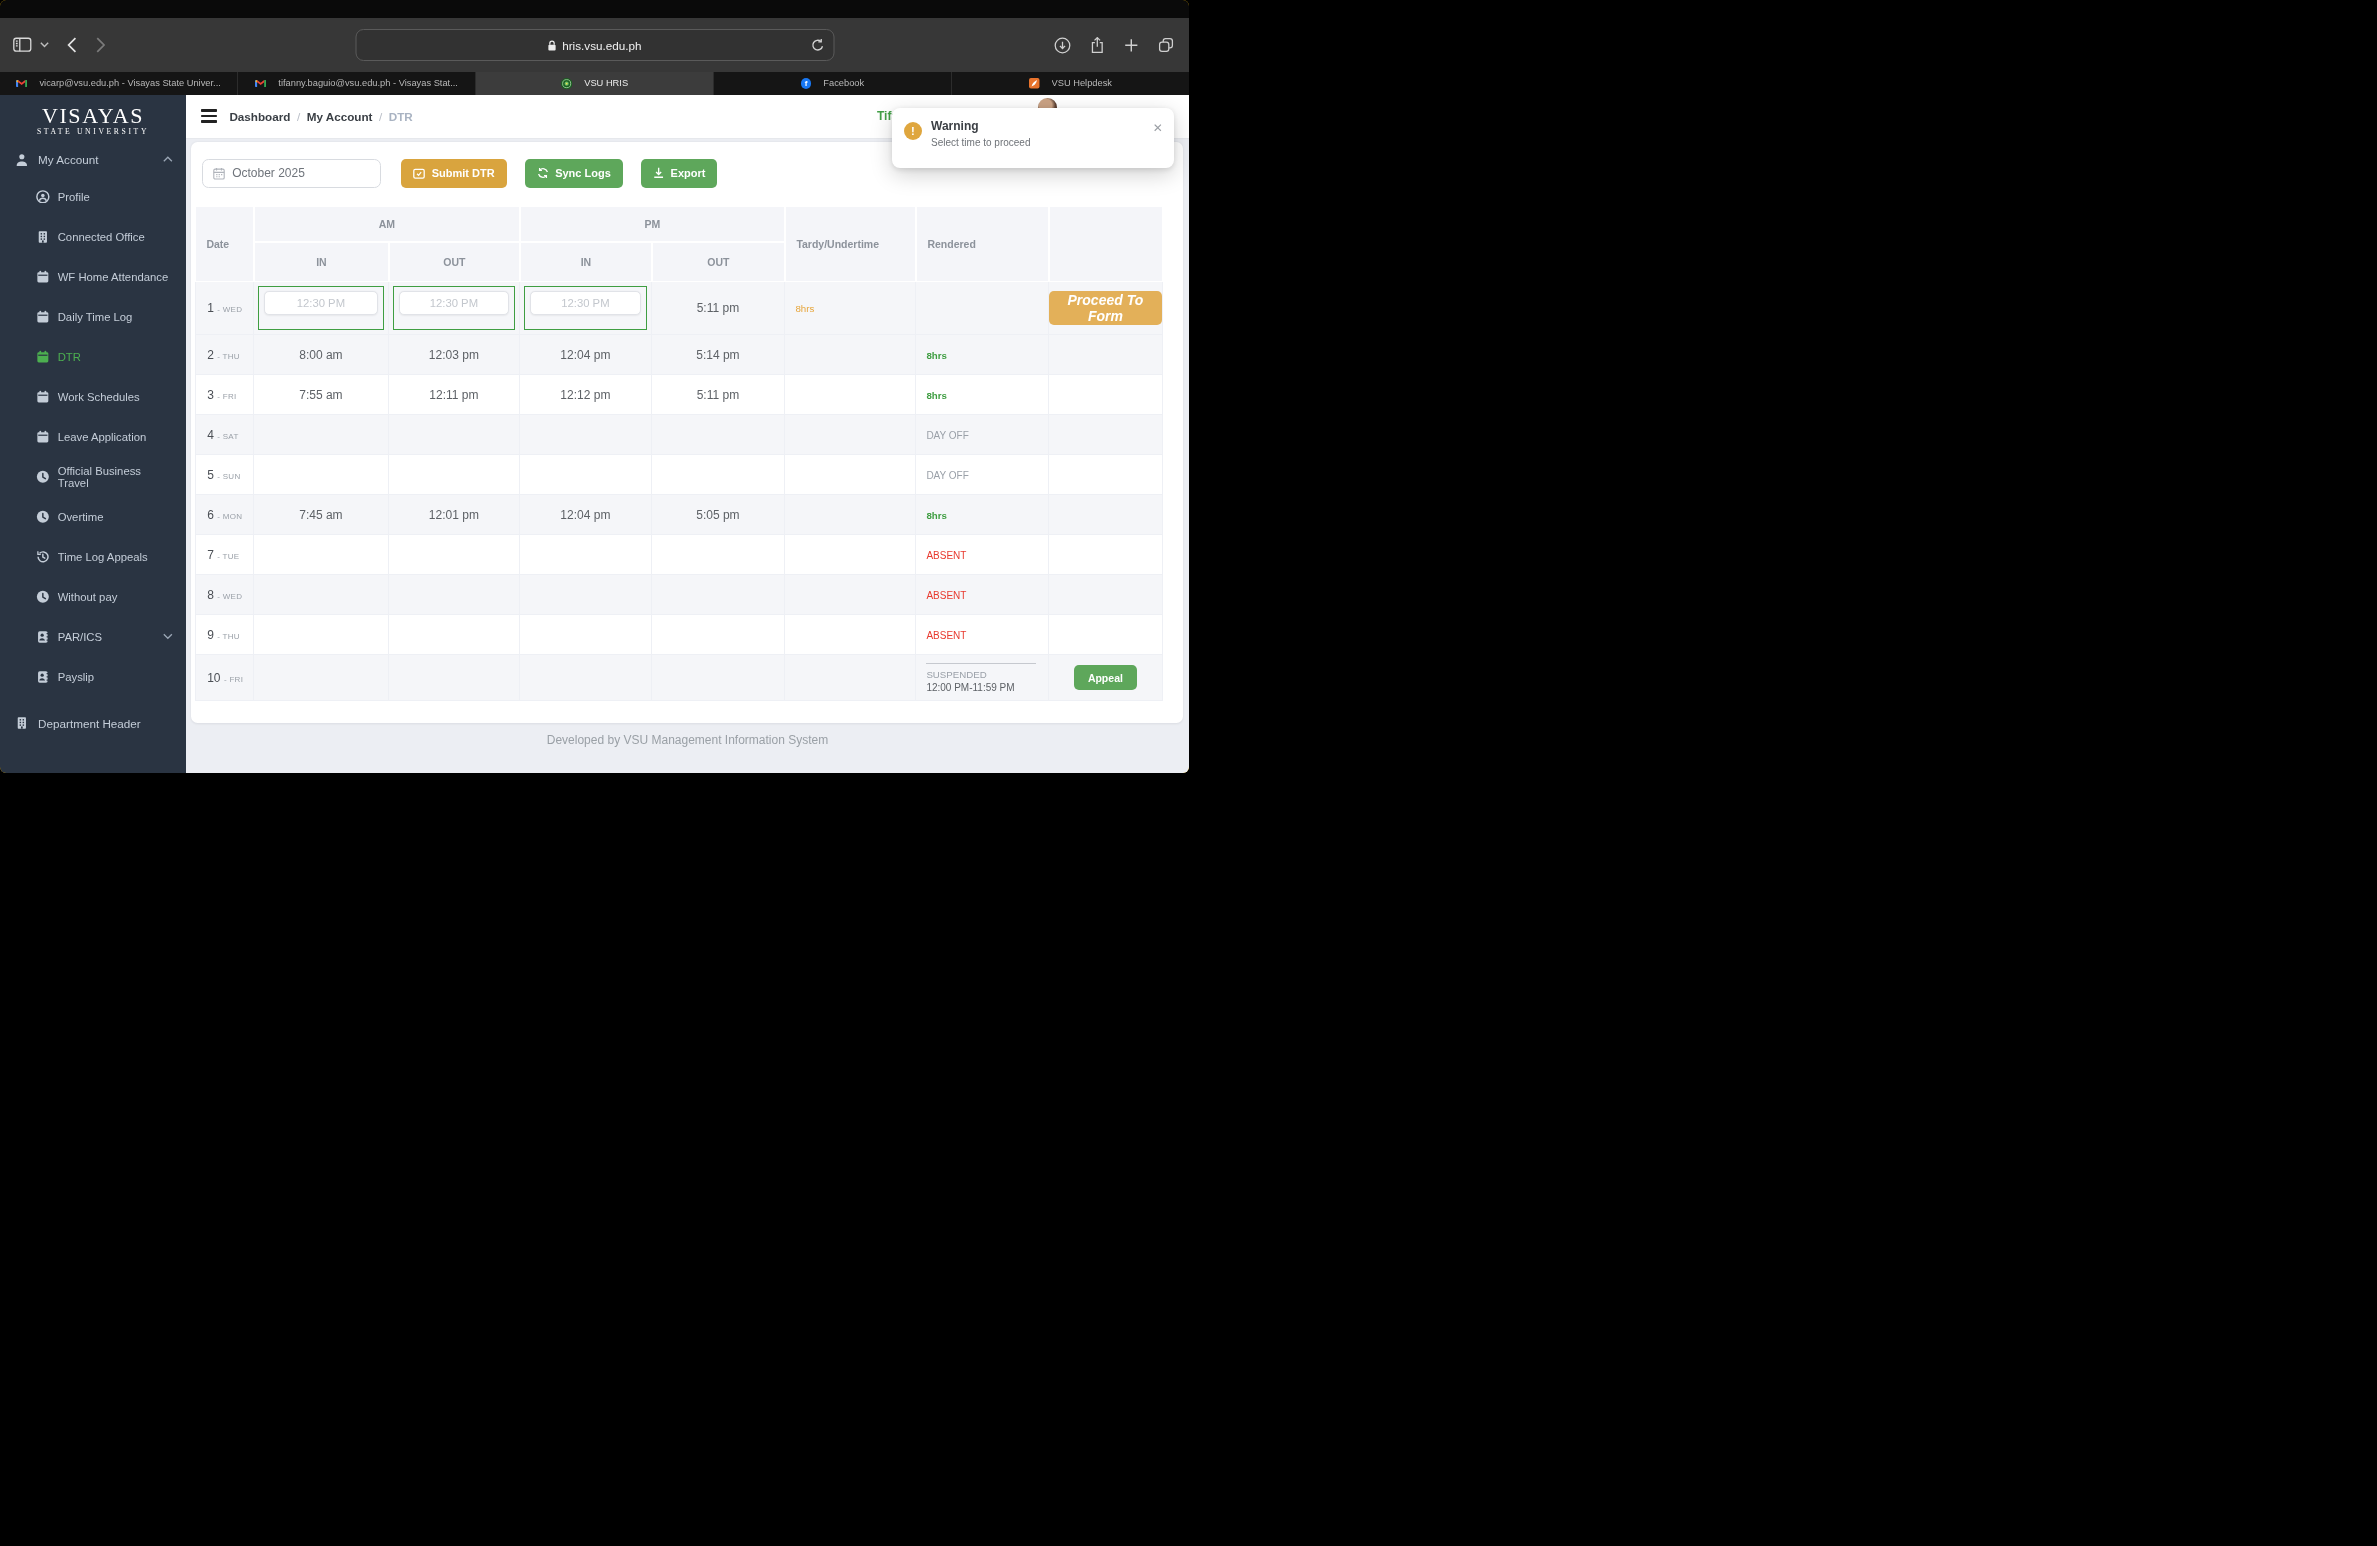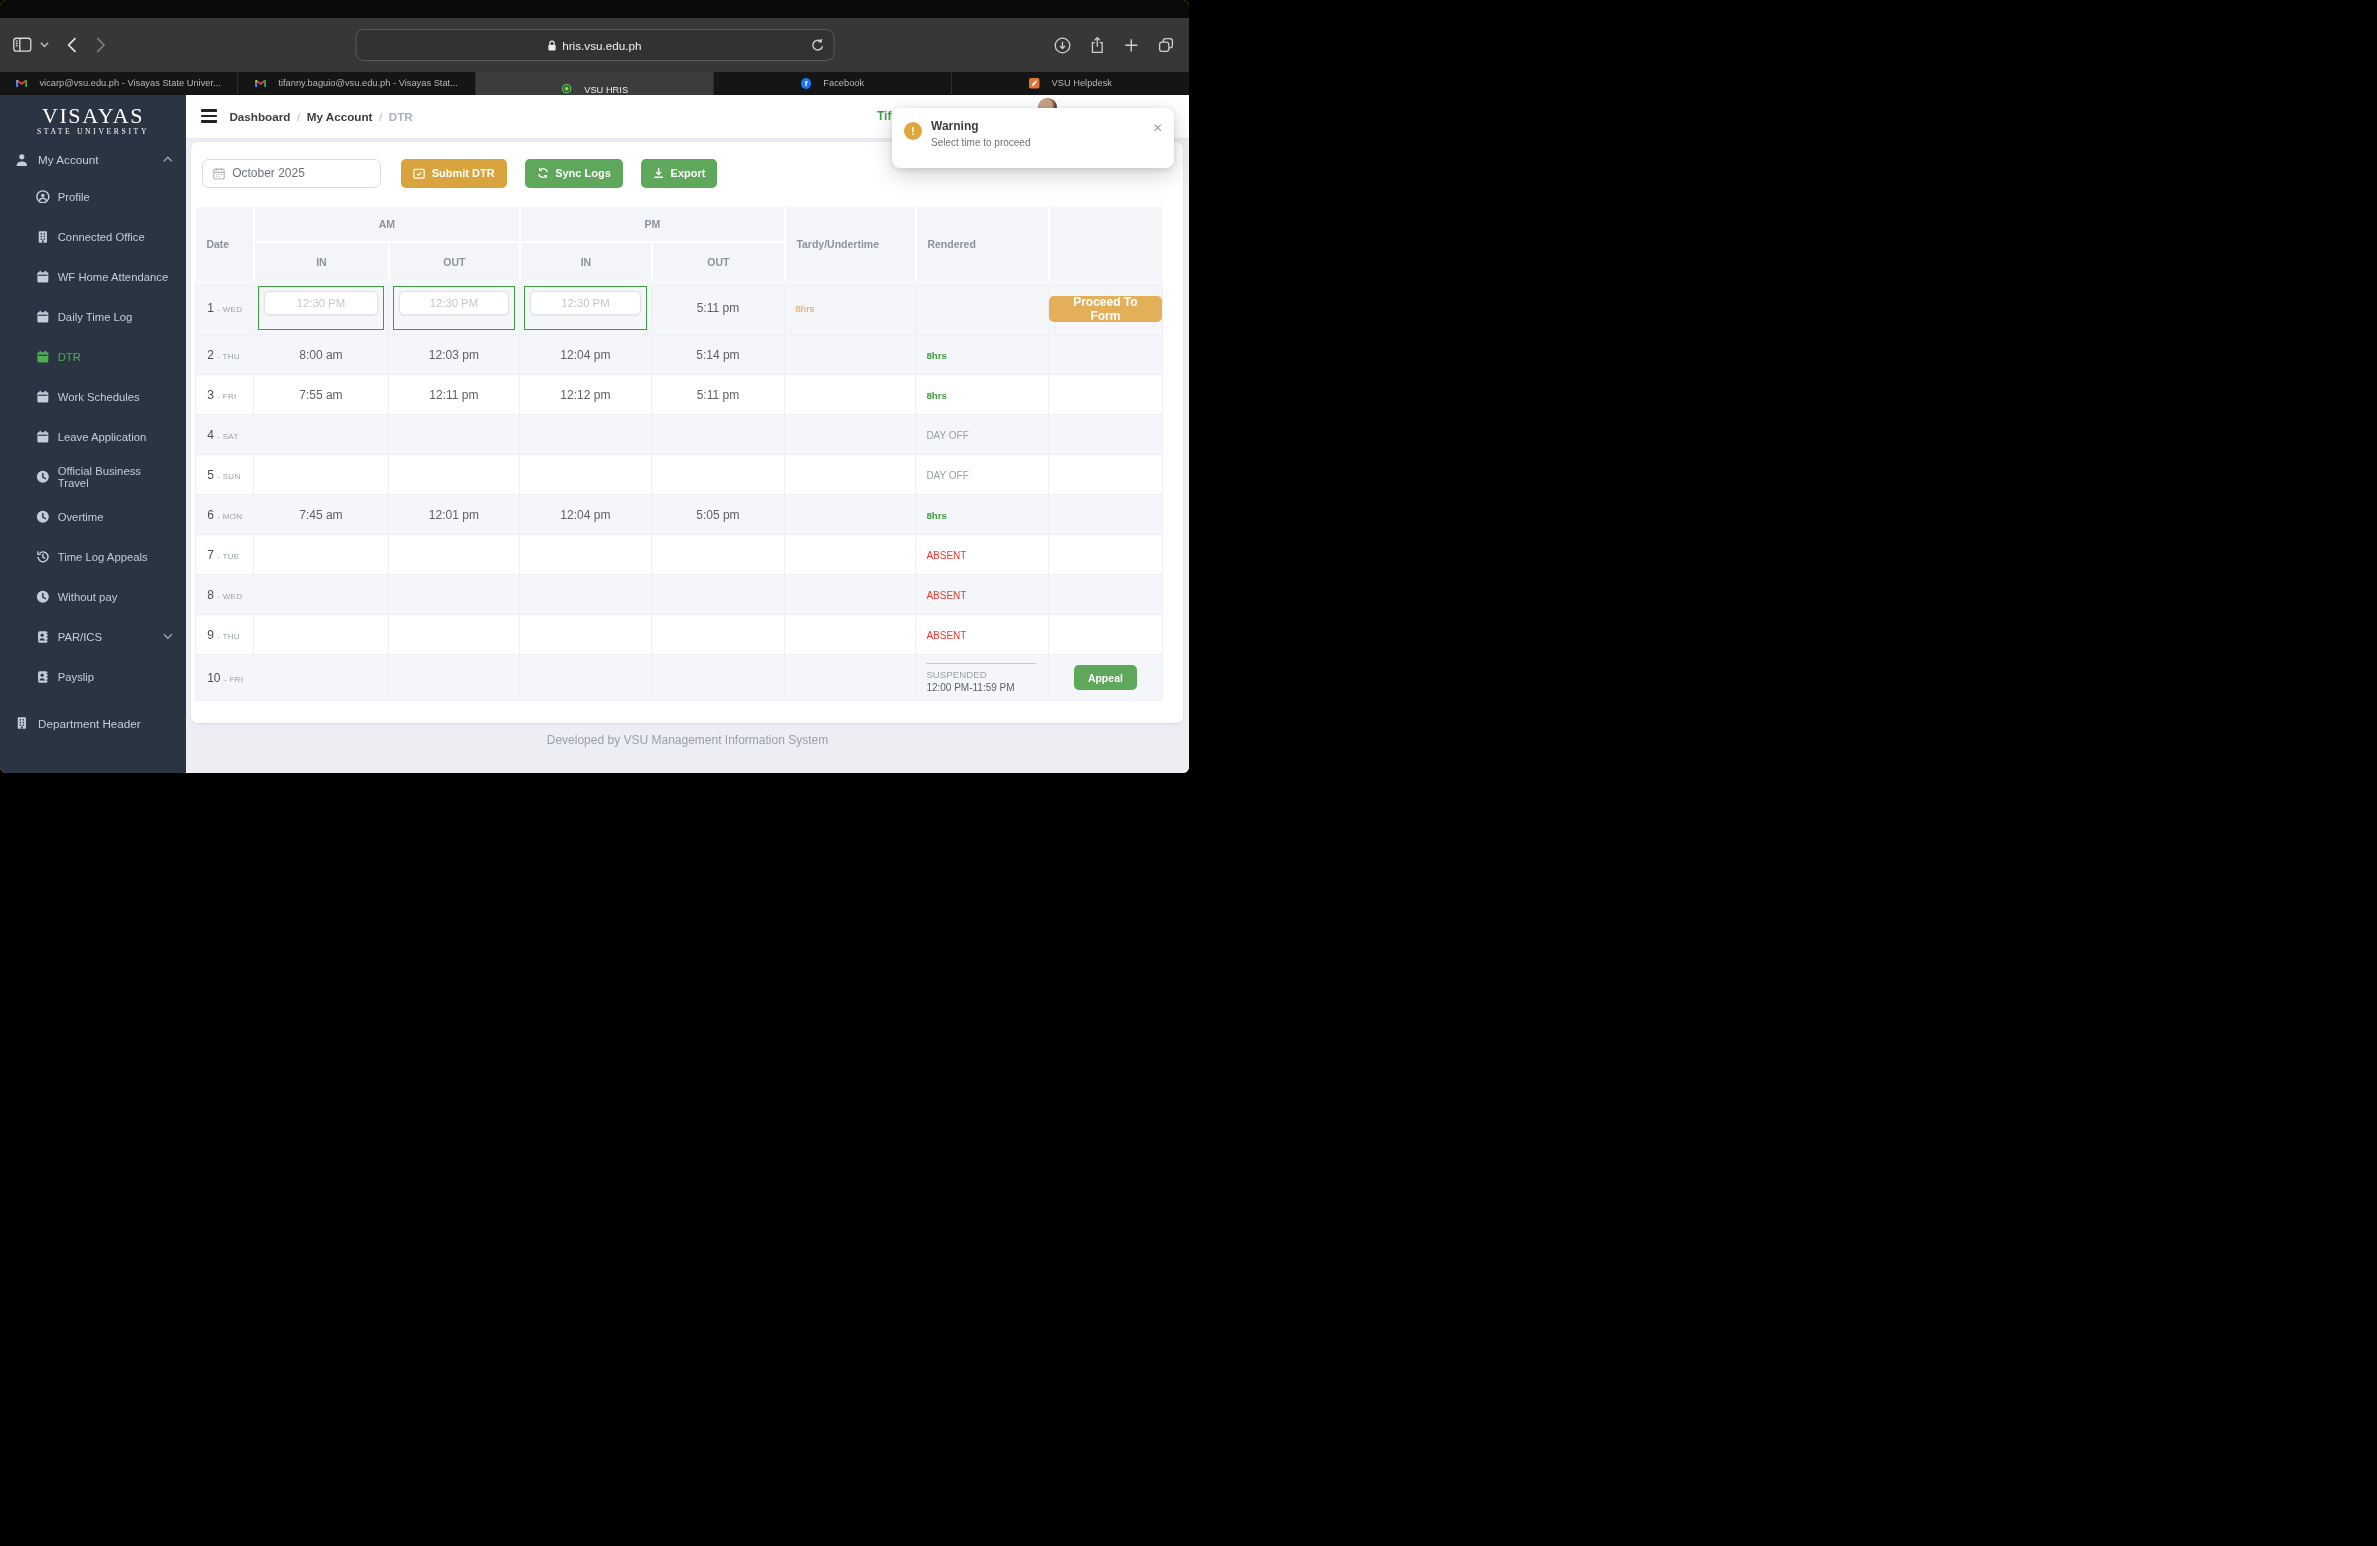--- a/index.html
+++ b/index.html
@@ -16,21 +16,21 @@
   .fwd { color:#7b7b7b; }
   .back { margin-left:11.3px; }
   .urlbar { position:absolute; left:50%; transform:translateX(-50%); top:11.3px; width:479px; height:32px;
             background:#323232; border:0.8px solid #5a5a5a; border-radius:8px; display:flex; align-items:center; justify-content:center; gap:5.7px; }
   .urlbar .url { color:#f1f1f1; font-size:11.7px; }
   .urlbar .reload { position:absolute; right:9px; top:7.3px; color:#d2d2d2; }
   .tabbar { height:22.6px; background:#151515; display:flex; }
   .tab { flex:1; display:flex; align-items:center; justify-content:center; gap:12px; font-size:9.3px; color:#b9b9b9;
          border-left:0.8px solid #2c2c2c; cursor:default; white-space:nowrap; overflow:hidden; }
   .tab:first-child { border-left:none; }
-  .tab.active { background:#3c3c3c; color:#ededed;align-items:flex-end; }
+  .tab.active { background:#3c3c3c; color:#ededed; }
   .tab .lbl { overflow:hidden; text-overflow:ellipsis; max-width:194px; }
   .fbic { width:10.5px; height:10.5px; border-radius:50%; background:#1877f2; color:#fff; font-weight:700; font-size:8px;
           display:inline-flex; align-items:center; justify-content:center; flex:none; }
 
   
   .app { display:flex; height:678px; }
   .sidebar { width:186px; background:#2a3442; color:#c4cdd8; flex:none; }
   .logo { text-align:center; padding-top:8px; color:#fff; }
   .logo .l1 { font-family:"Liberation Serif","DejaVu Serif",serif; font-size:22px; letter-spacing:1.6px; }
   .logo .l2 { font-family:"Liberation Serif","DejaVu Serif",serif; font-size:7.7px; letter-spacing:2.6px; margin-top:-1.6px; }
@@ -84,21 +84,21 @@
   .r-hours { color:#3f9e42; font-weight:700; font-size:9.7px; }
   .r-dayoff { color:#9aa0a8; font-size:10px; }
   .r-absent { color:#e8392e; font-size:10px; }
   .susp { border-top:0.8px solid #c6c9cf; padding-top:4.9px; width:90%; }
   .susp .l1 { color:#9aa0a8; font-size:9.7px; }
   .susp .l2 { color:#5d6166; font-size:10px; margin-top:1.6px; }
   tr.editable td { height:53px; }
   .time-edit { margin:0 4px; height:44px; border:1.6px solid #3f9e42; padding:4px 4.9px; display:flex; align-items:flex-start; }
   .time-input { flex:1; height:24px; background:#fff; border:0.8px solid #e1e3e8; border-radius:4.9px; box-shadow:0 0.8px 1.6px rgba(0,0,0,.06);
                 display:flex; align-items:center; justify-content:center; color:#c3c7cd; font-size:11.3px; cursor:text; }
-  .btn-proceed { background:#e3b059; height:26px; font-size:12px; padding:0 10.5px; border-radius:4.9px; }
+  .btn-proceed { background:#e3b059; height:34px; font-size:14px; padding:0 10.5px; border-radius:4.9px;font-style:italic; }
   .btn-appeal { background:#5ea75b; height:25px; font-size:10.5px; padding:0 13.7px; border-radius:4.9px; }
   tr.susprow td { height:46px; }
 
   .footer { text-align:center; margin-top:10.5px; color:#9aa0a6; font-size:12px; }
 
   
   .avatar { position:absolute; left:1038px; top:98px; width:18.6px; height:18.6px; border-radius:50%; z-index:30;
             background:radial-gradient(circle at 40% 38%, #caa284 0 38%, #5d4234 60% 100%); }
   .toast { position:absolute; left:892px; top:108px; width:282px; height:60px; background:#fff; border-radius:8px;
            box-shadow:0 6.5px 22.6px rgba(0,0,0,.18), 0 1.6px 4.9px rgba(0,0,0,.10); z-index:40; padding:10.5px 13px 0 12px; }

